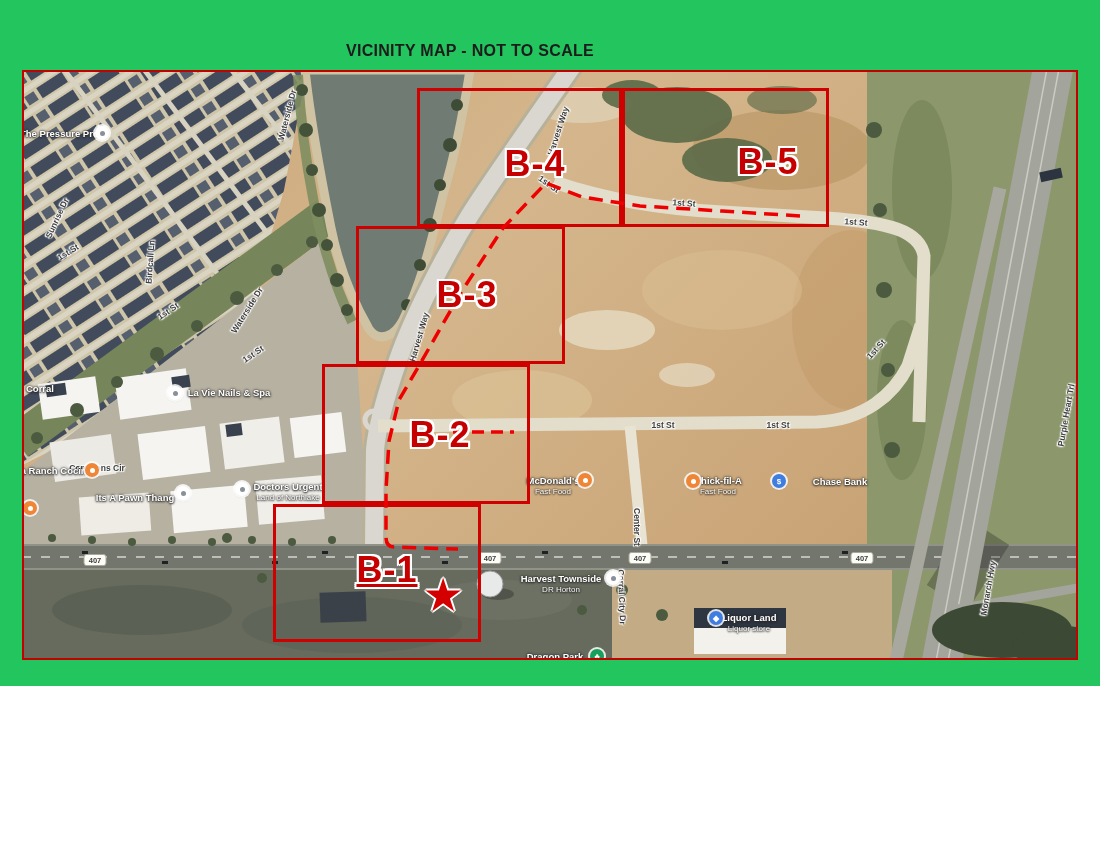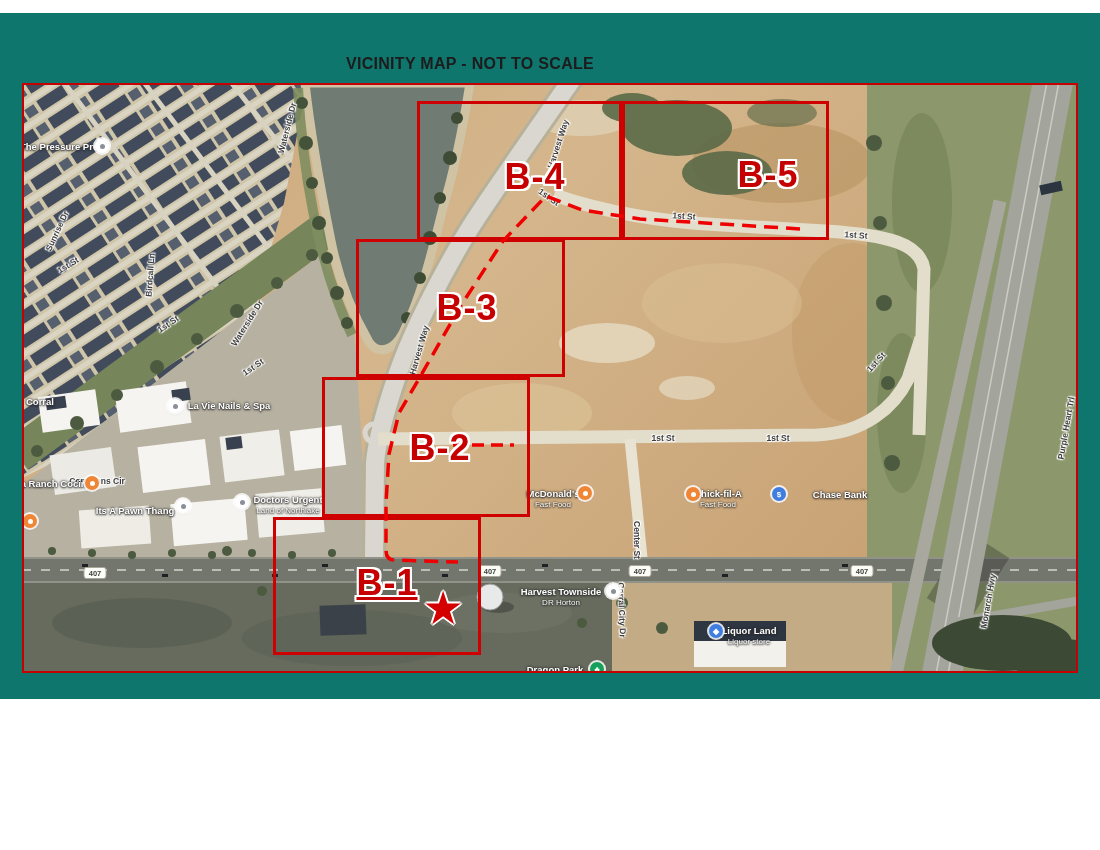--- a/index.html
+++ b/index.html
@@ -1,17 +1,17 @@
 <!DOCTYPE html>
 <html><head>
 <meta charset="utf-8">
 <style>
   html,body{margin:0;padding:0;background:#fff;width:1100px;height:850px;
     font-family:"Liberation Sans", sans-serif; overflow:hidden; position:relative;}
-  .stage{position:absolute;left:0;top:13px;width:1100px;height:686px;background:#0f766e;}
+  .stage{position:absolute;left:0;top:0;width:1100px;height:686px;background:#22c55e;}
   .title{position:absolute;left:0;top:42px;width:940px;text-align:center;
     font-size:16px;font-weight:700;letter-spacing:.3px;color:#1c1c1c;}
   .map{position:absolute;left:22px;top:70px;width:1056px;height:590px;overflow:hidden;
     background:#cfae82;}
   .map-border{position:absolute;left:22px;top:70px;width:1056px;height:590px;
     border:2px solid #c40000;box-sizing:border-box;pointer-events:none;z-index:60;}
   .base-svg{position:absolute;left:0;top:0;width:1056px;height:590px;display:block;}
   .overlay-svg{position:absolute;left:0;top:0;width:1056px;height:590px;z-index:30;pointer-events:none;}
   
   .rbox{position:absolute;border:3px solid #cf0000;box-sizing:border-box;z-index:25;}

